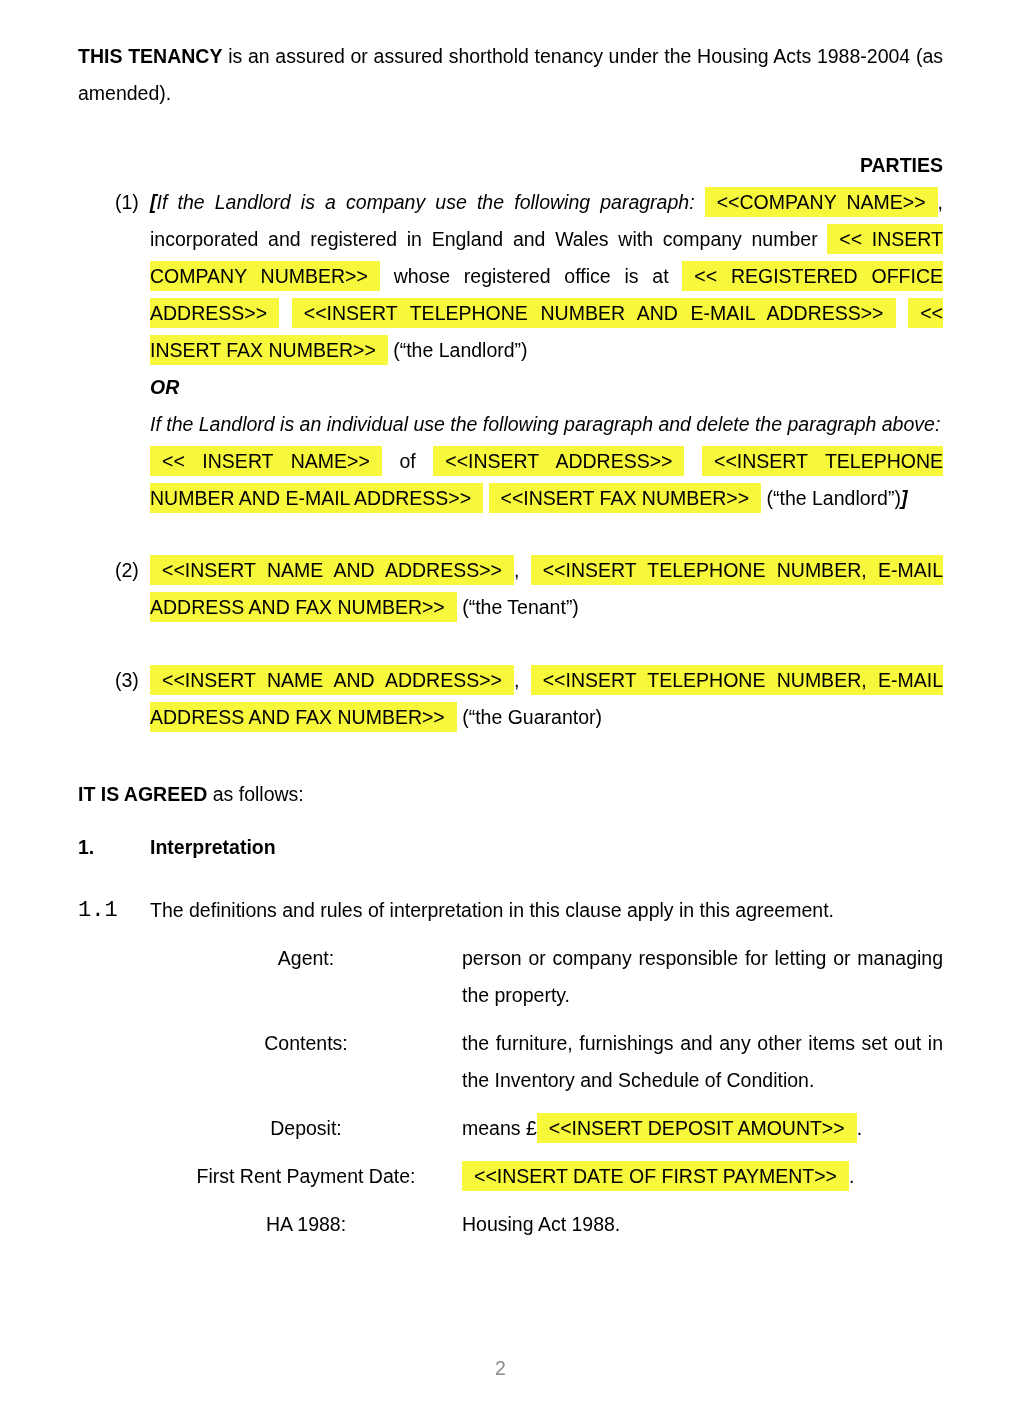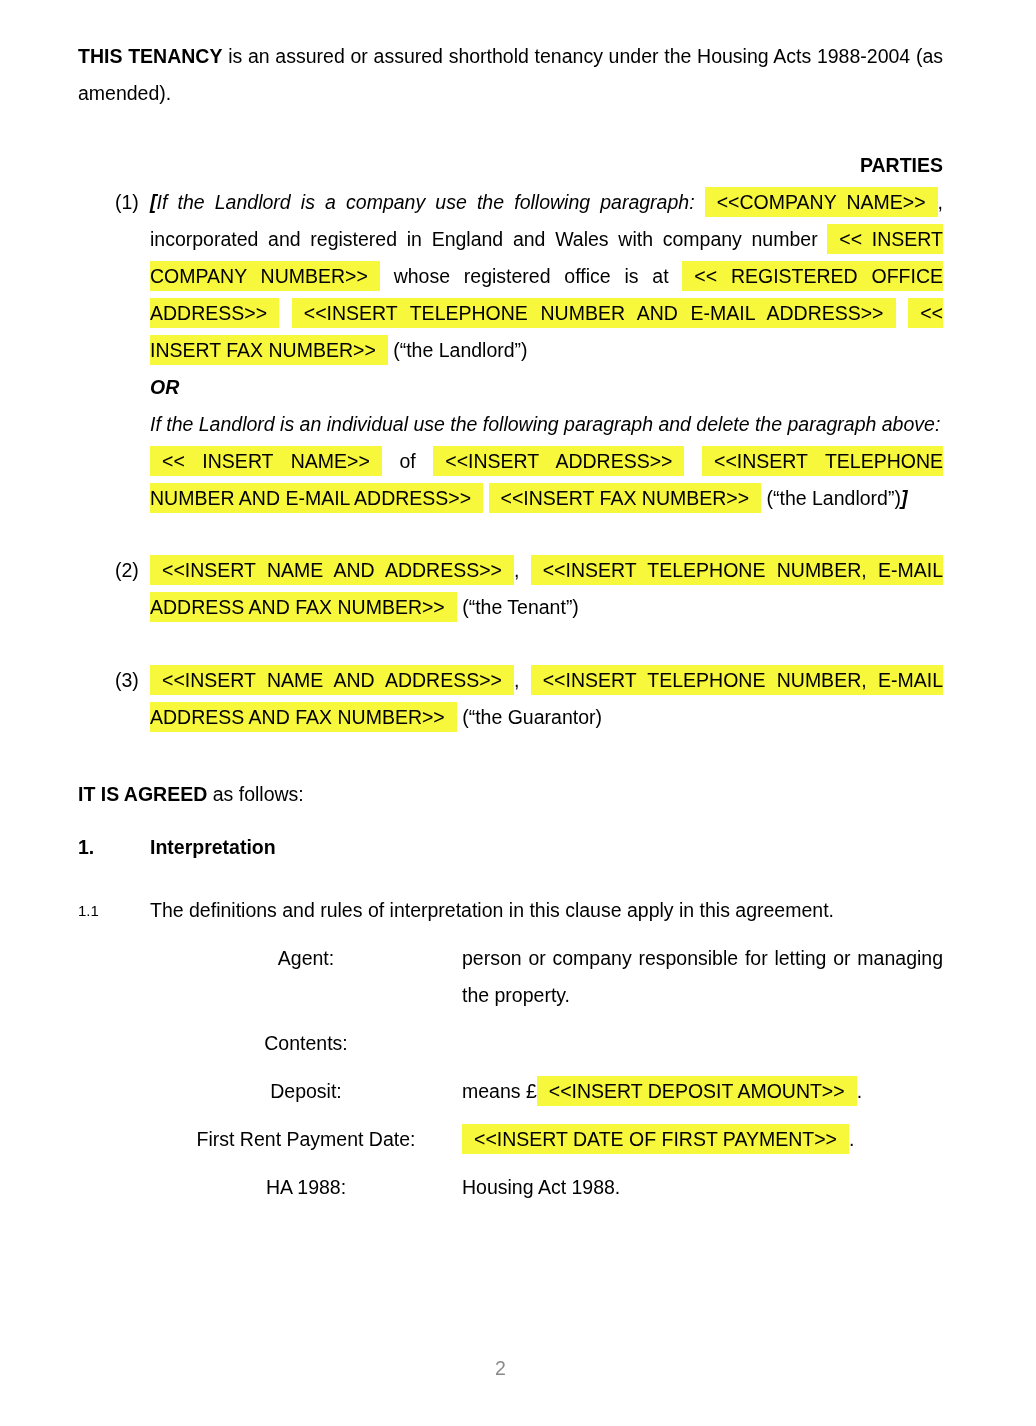--- a/index.html
+++ b/index.html
@@ -29,22 +29,22 @@
   .li-1 { margin-bottom: 35px; }
   .li-2 { margin-bottom: 36px; }
   .li-3 { margin-bottom: 40px; }
   .agreement { margin-bottom: 16px; text-align: left; }
   .clause-row { display: flex; margin-bottom: 26px; }
   .clause-row .clause-num { width: 72px; flex: none; font-weight: bold; }
   .clause-row .clause-title { font-weight: bold; }
   .sub-row { display: flex; margin-bottom: 11px; }
   .sub-row .sub-num {
     width: 72px; flex: none;
-    font-family: Liberation Sans, sans-serif;
-    font-size: 15px;
+    font-family: Liberation Mono, monospace;
+    font-size: 22px;
   }
   .sub-row .sub-text { flex: 1; text-align: justify; }
   .def-row { display: flex; padding-left: 72px; margin-bottom: 11px; }
   .def-row .def-term { width: 312px; flex: none; text-align: center; }
   .def-row .def-text { flex: 1; text-align: justify; }
   .run-b  { font-weight: bold; }
   .run-i  { font-style: italic; }
   .run-bi { font-weight: bold; font-style: italic; }
   .run-hl { background: var(--hl, #f7f73b); padding: 4px 12px; }
   .footer {
@@ -94,20 +94,21 @@
       <span class="sub-text">The definitions and rules of interpretation in this clause apply in this agreement.</span>
     </div>
 
     <div>
       <div class="def-row">
         <span class="def-term">Agent:</span>
         <span class="def-text"><span>person or company responsible for letting or managing the property.</span></span>
       </div>
       <div class="def-row">
         <span class="def-term">Contents:</span>
+        <span class="def-text"><span>the furniture, furnishings and any other items set out in the Inventory and Schedule of Condition.</span></span>
       </div>
       <div class="def-row">
         <span class="def-term">Deposit:</span>
         <span class="def-text"><span>means £</span><span class="run-hl">&lt;&lt;INSERT DEPOSIT AMOUNT&gt;&gt;</span><span>.</span></span>
       </div>
       <div class="def-row">
         <span class="def-term">First Rent Payment Date:</span>
         <span class="def-text"><span class="run-hl">&lt;&lt;INSERT DATE OF FIRST PAYMENT&gt;&gt;</span><span>.</span></span>
       </div>
       <div class="def-row">

